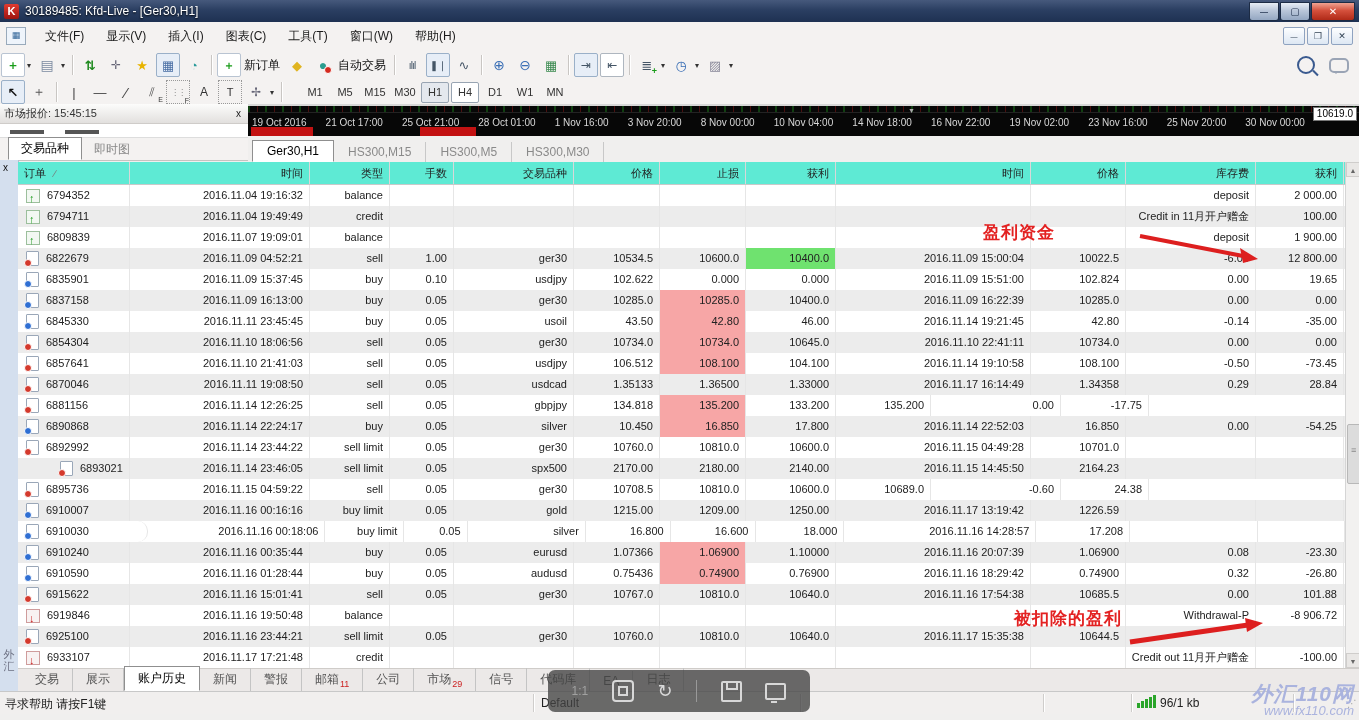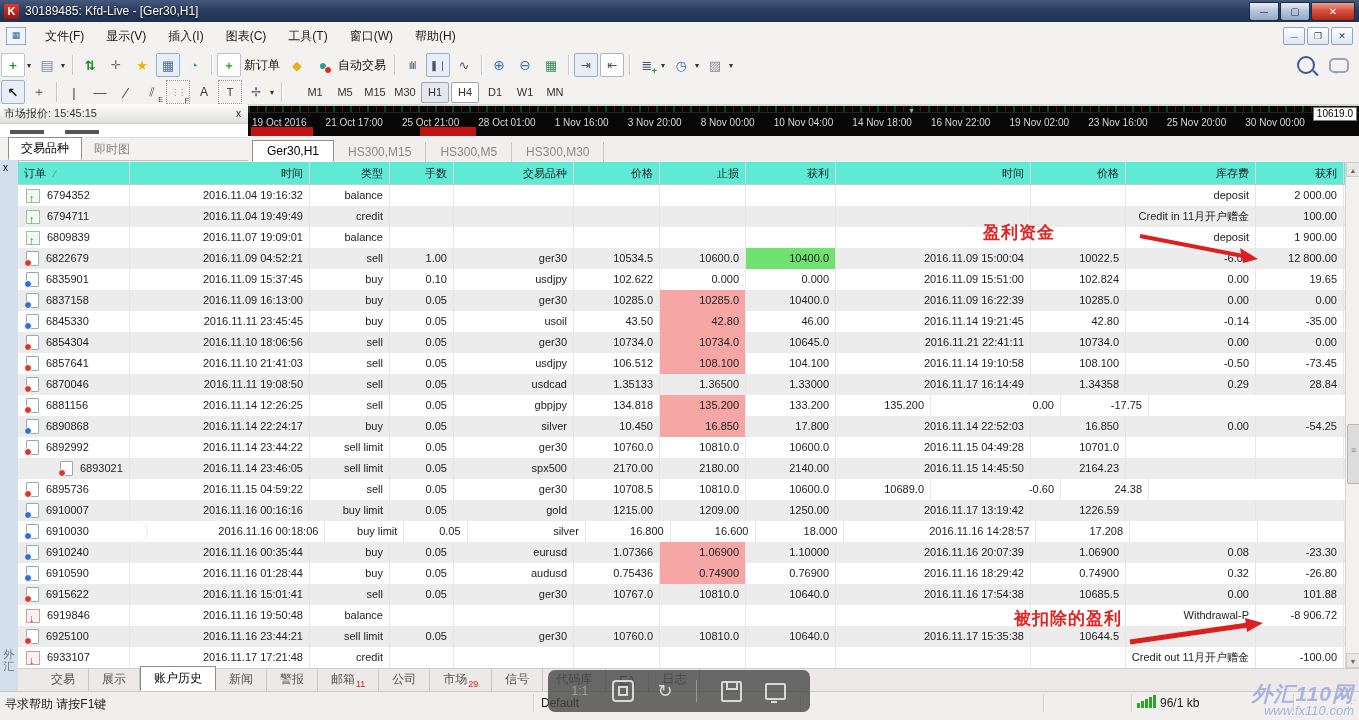--- a/index.html
+++ b/index.html
@@ -166,21 +166,21 @@
     border-left:1px solid #d5d5d5;}
   .sarrow{position:absolute;left:0;width:14px;height:15px;text-align:center;font-size:7px;color:#666;
     line-height:15px;background:#e9e7e5;border:1px solid #cfcdcb;box-sizing:border-box;}
   #sup{top:0;}
   #sdown{bottom:0;}
   #sthumb{position:absolute;left:1px;top:262px;width:12px;height:58px;background:#dcdcdc;
     border:1px solid #b8b8b8;border-radius:2px;}
   #sthumb::before{content:"≡";position:absolute;left:3px;top:20px;font-size:9px;color:#888;}
   
   #btabs{position:absolute;left:18px;top:668px;width:1341px;height:23px;background:#ece9e8;
-    border-top:1px solid #cfccc9;display:flex;align-items:flex-end;padding-left:20px;box-sizing:border-box;}
+    border-top:1px solid #cfccc9;display:flex;align-items:flex-end;padding-left:4px;box-sizing:border-box;}
   .btab{padding:3px 13px;font-size:12px;color:#555;border-right:1px solid #c4c4c4;position:relative;}
   .btab.active{background:#fff;border:1px solid #8f8f8f;border-bottom:1px solid #fff;color:#000;}
   .badge{color:#cc2222;font-size:9px;position:relative;top:4px;margin-left:1px;}
   
   #statusbar{position:absolute;left:0;top:691px;width:1359px;height:22px;background:#f1efee;
     border-top:1px solid #c8c8c8;font-size:12px;color:#222;}
   #helptext{position:absolute;left:5px;top:4px;}
   .ssep{position:absolute;top:2px;width:1px;height:18px;background:#cfcdcb;box-shadow:1px 0 0 #fff;}
   #tmplname{position:absolute;left:541px;top:4px;}
   #connwrap{position:absolute;left:1137px;top:3px;display:flex;align-items:flex-end;gap:1px;}
@@ -624,21 +624,21 @@
           <div class="cell r" style="width: 86px;">
             <span>10734.0</span>
           </div>
           <div class="cell r hl-red" style="width: 86px;">
             <span>10734.0</span>
           </div>
           <div class="cell r" style="width: 90px;">
             <span>10645.0</span>
           </div>
           <div class="cell r" style="width: 195px;">
-            <span>2016.11.21 22:41:11</span>
+            <span>2016.11.10 22:41:11</span>
           </div>
           <div class="cell r" style="width: 95px;">
             <span>10734.0</span>
           </div>
           <div class="cell r" style="width: 130px;">
             <span>0.00</span>
           </div>
           <div class="cell r" style="width: 88px;">
             <span>0.00</span>
           </div>

